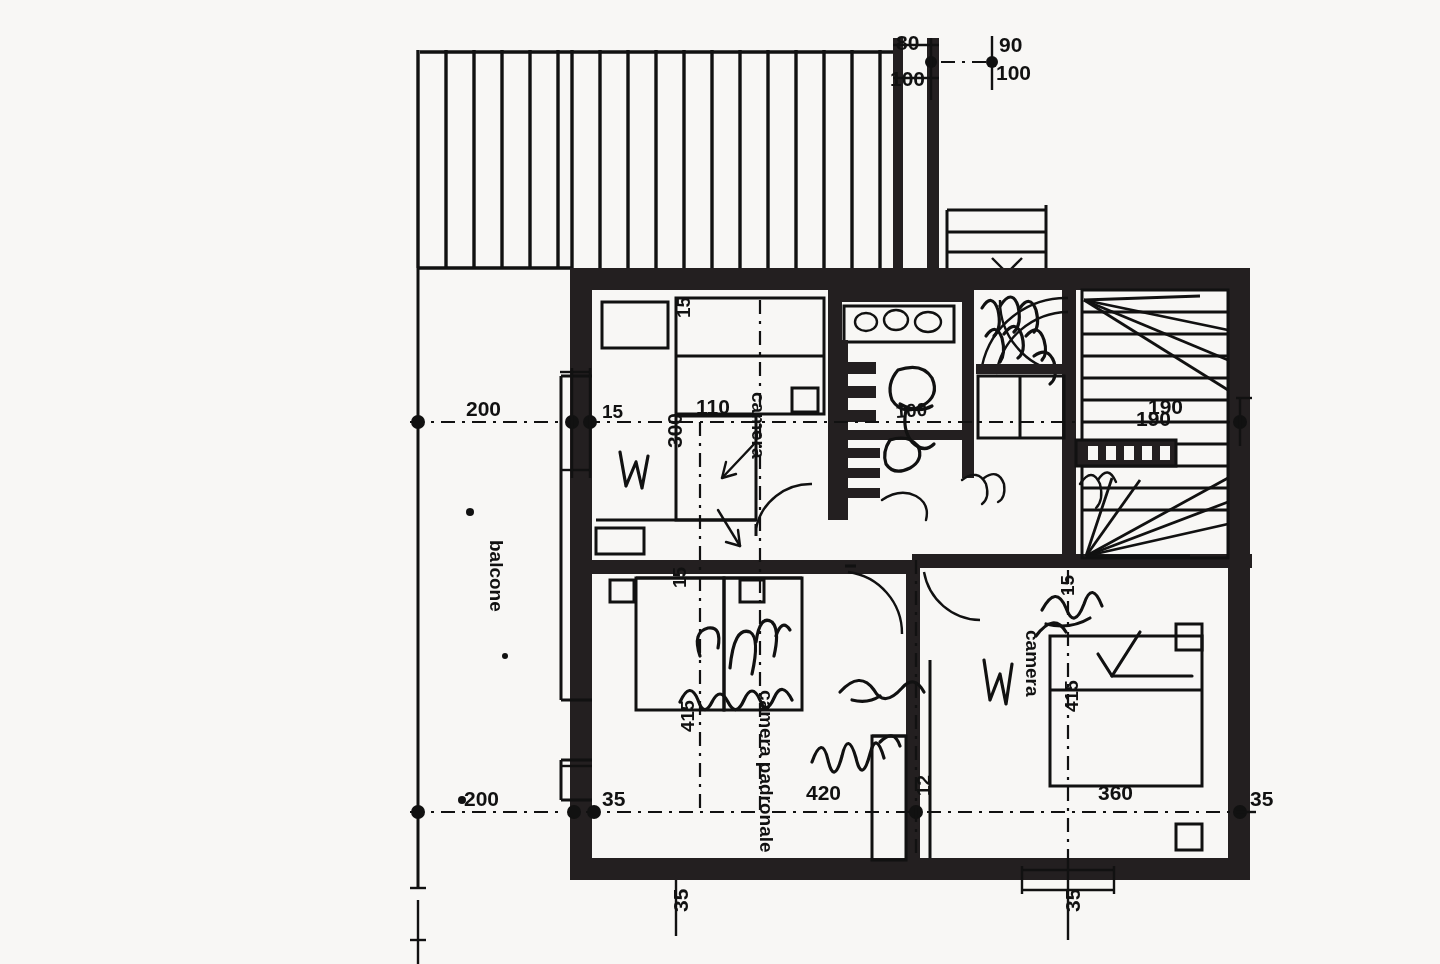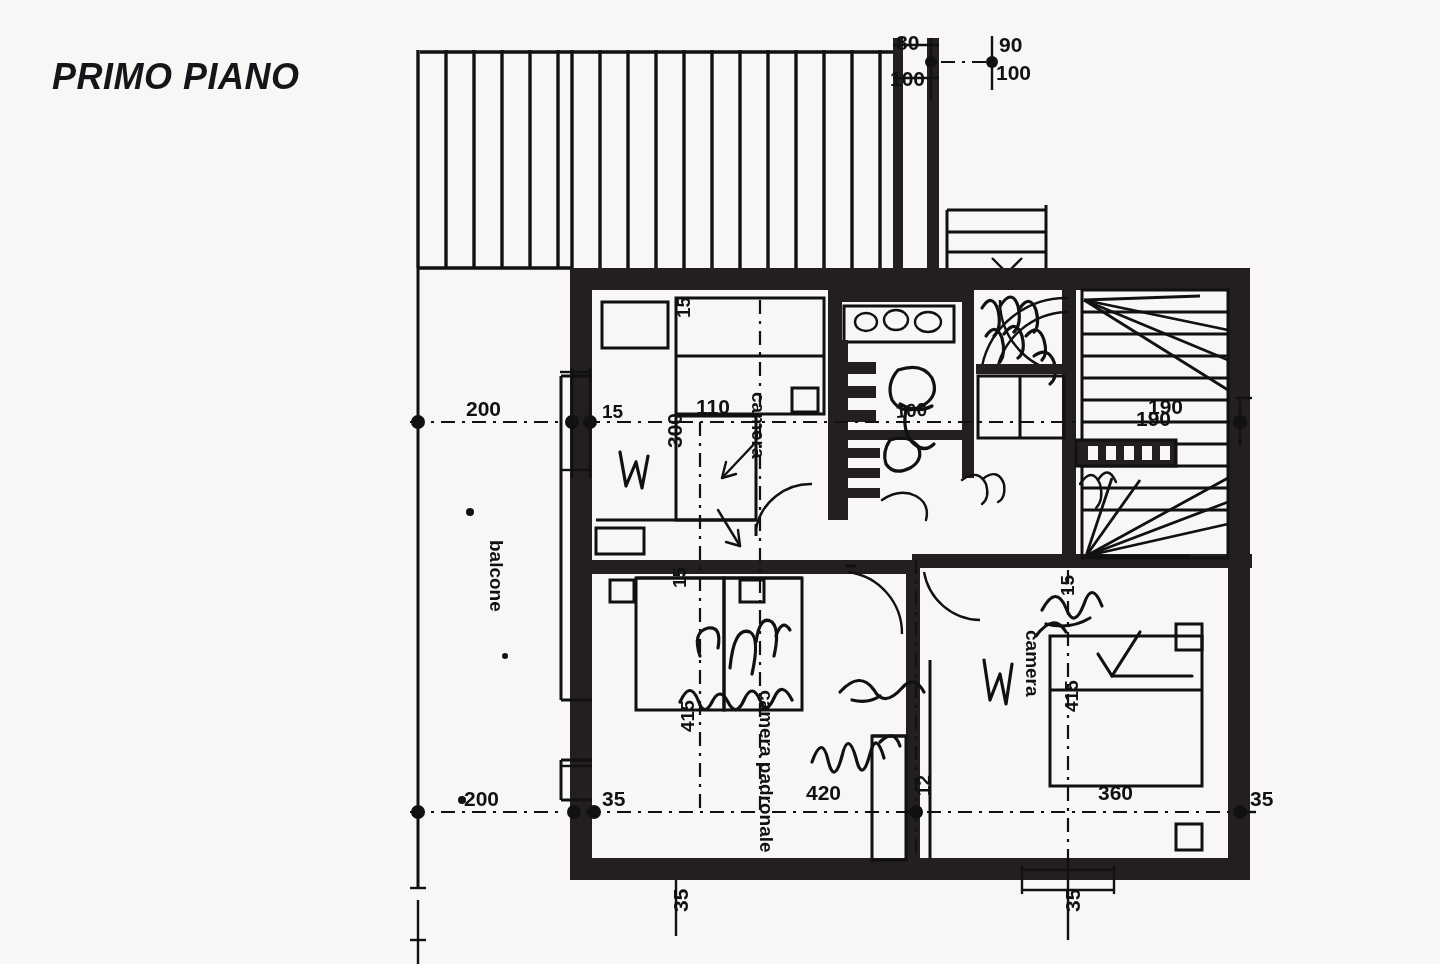--- a/index.html
+++ b/index.html
@@ -33,21 +33,20 @@
   .hatch{fill:none;stroke:#111;stroke-width:3.4;stroke-linecap:butt;}
   .dimline{fill:none;stroke:#111;stroke-width:2.2;stroke-dasharray:14 7 3 7;}
   .dimsolid{fill:none;stroke:#111;stroke-width:2.4;}
   .stair{fill:none;stroke:#111;stroke-width:2.8;}
 </style>
 </head>
 <body>
 
 <div id="sheet">
 
-  <div class="title">PRIMO PIANO</div>
 
   <svg id="plan" viewBox="0 0 1440 964">
 
     <g>
       <path class="hatch" d="M418 50 L418 268"></path>
       <path class="hatch" d="M446 50 L446 268"></path>
       <path class="hatch" d="M474 50 L474 268"></path>
       <path class="hatch" d="M502 50 L502 268"></path>
       <path class="hatch" d="M530 50 L530 268"></path>
       <path class="hatch" d="M558 50 L558 268"></path>

